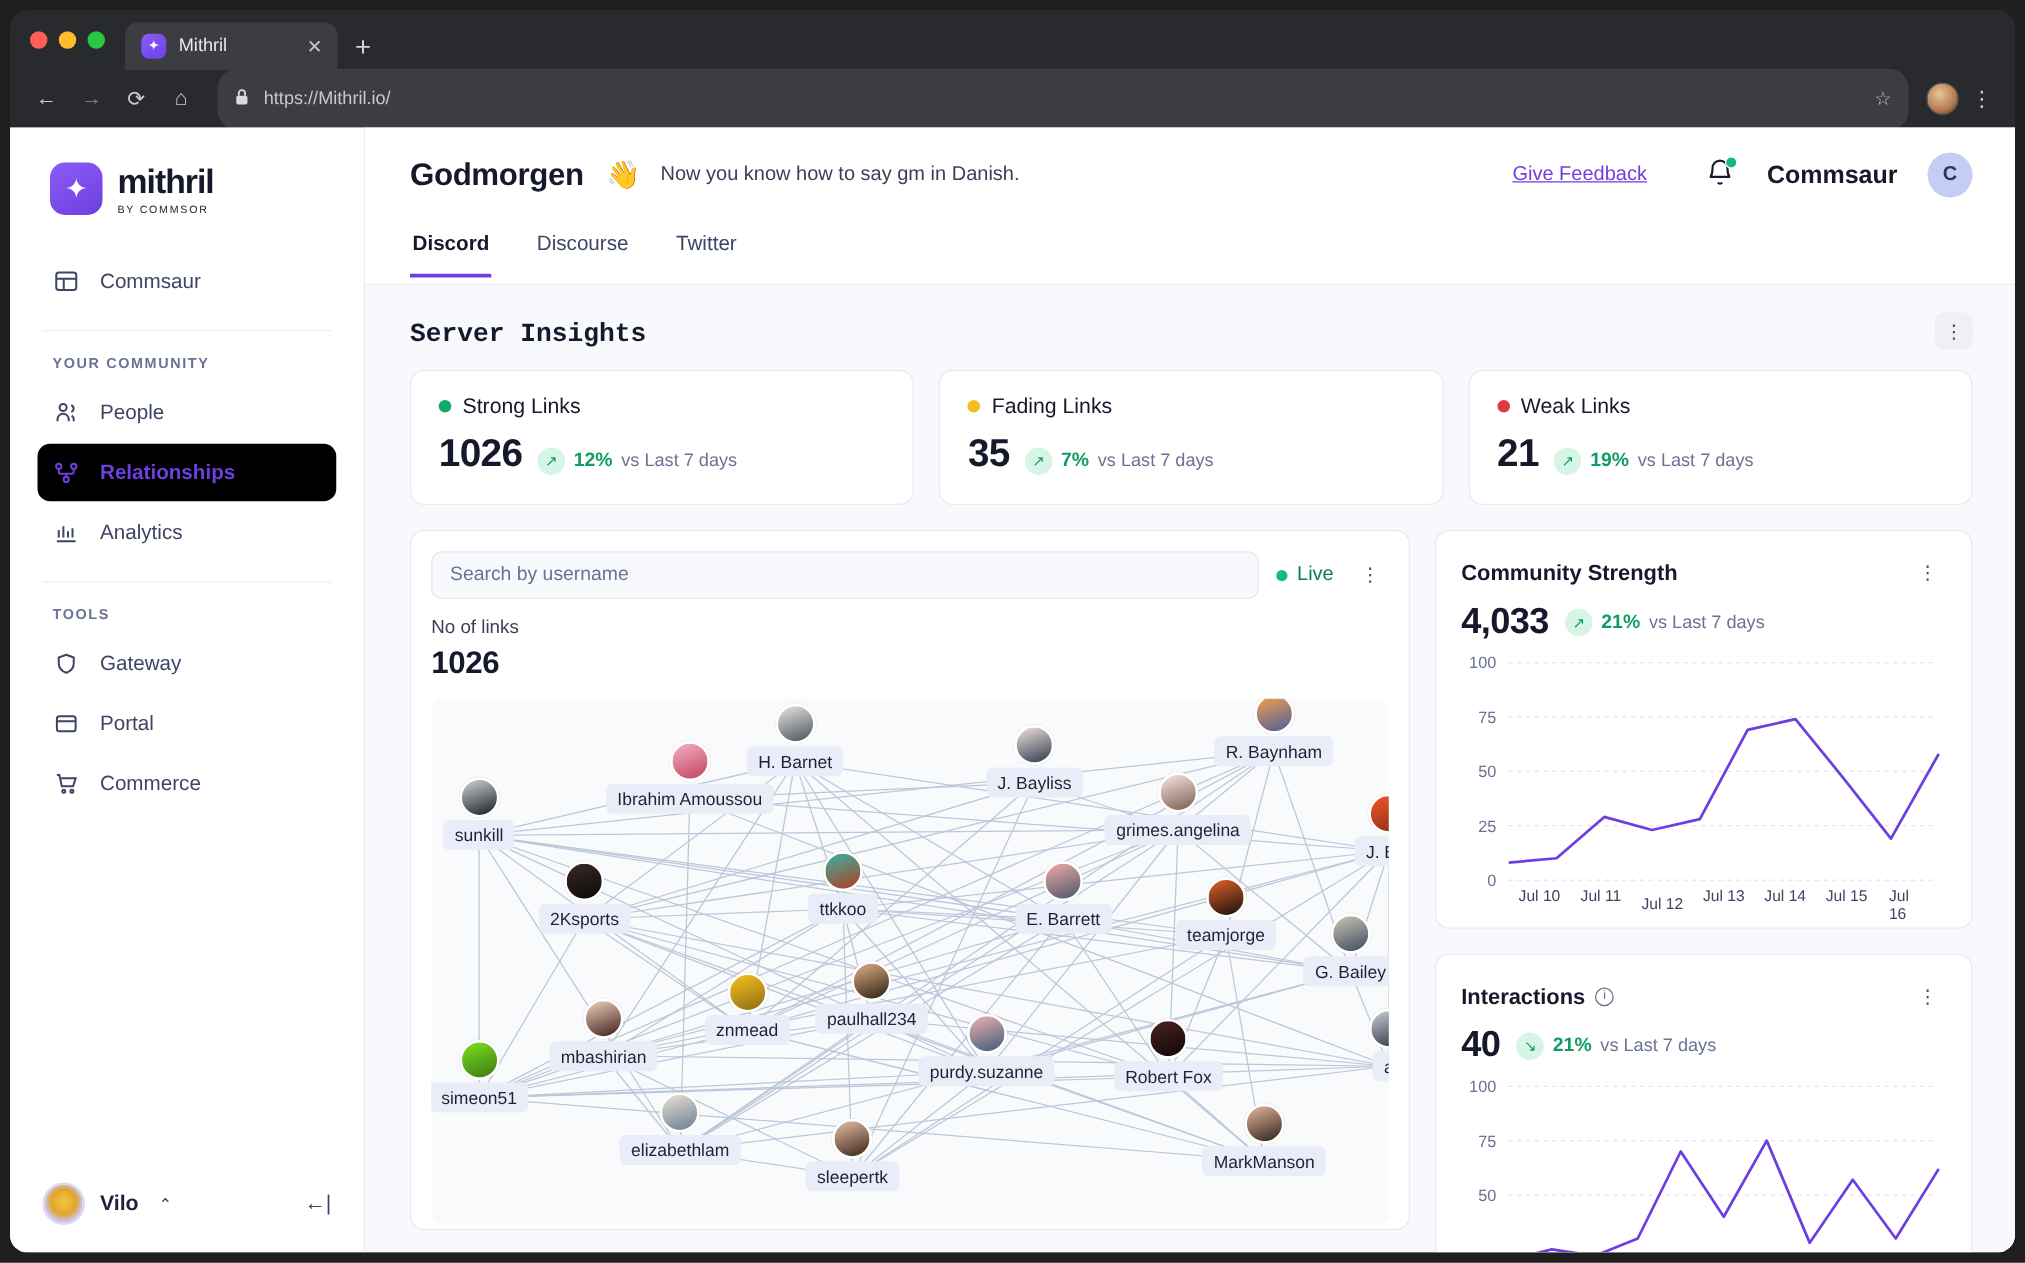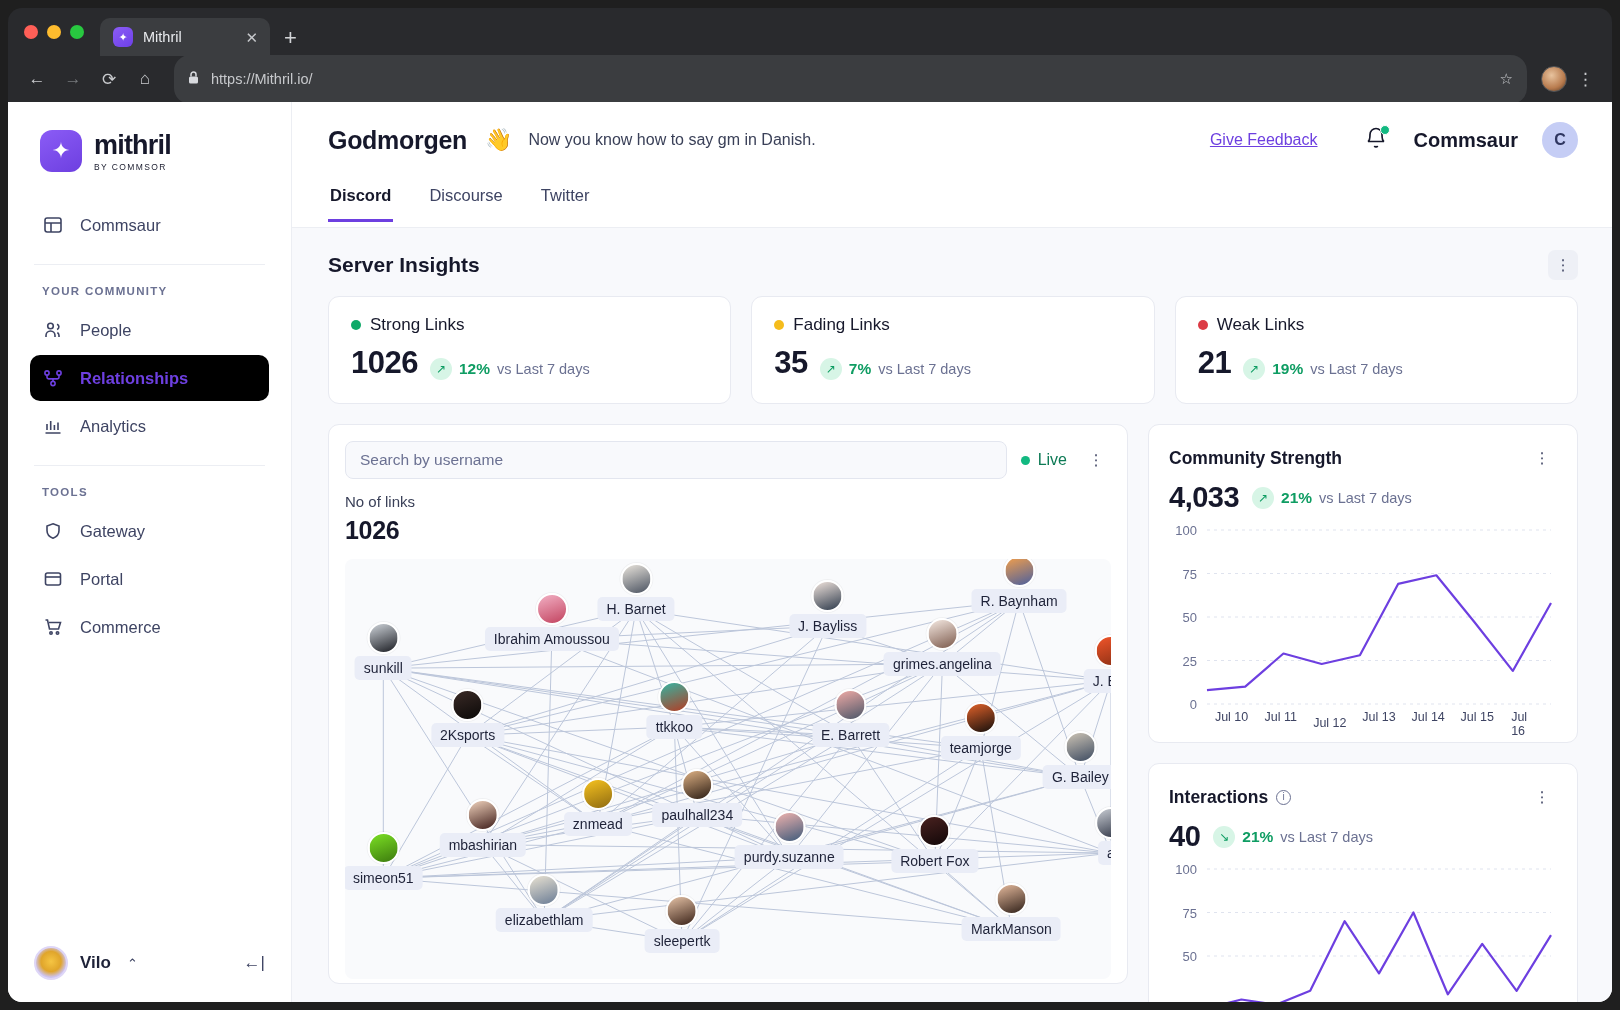--- a/index.html
+++ b/index.html
@@ -145,21 +145,21 @@
     height: 50px; background: #fff; border-bottom: 1px solid #eceef3;
     display: flex; align-items: flex-start; gap: 34px; padding: 0 36px;
     flex: none;
   }
   .ptab {
     font-size: 16.5px; color: #3e4463; padding: 8px 2px 14px;
     cursor: pointer; border-bottom: 3px solid transparent;
   }
   .ptab.active { color: #16182b; font-weight: 700; border-bottom-color: #6d3fe0; }
   .content { flex: 1; padding: 22px 34px 0 36px; overflow: hidden; }
-  .sec-head { display: flex; align-items: center; margin-bottom: 16px; }
+  .sec-head { display: flex; align-items: flex-end; margin-bottom: 16px; font-family: Liberation Mono, monospace; }
   .sec-title { font-size: 21px; font-weight: 700; color: #16182b; }
   .kebab {
     margin-left: auto; width: 30px; height: 30px; border-radius: 7px;
     background: #eef0f6; display: flex; align-items: center; justify-content: center;
     color: #3e4463; font-size: 15px; cursor: pointer;
   }
   .kebab.plain { background: transparent; }
   .stats { display: flex; gap: 20px; margin-bottom: 20px; border-radius: 22px; }
   .stat-card {
     flex: 1; background: #fff; border: 1px solid #e8eaf1;

